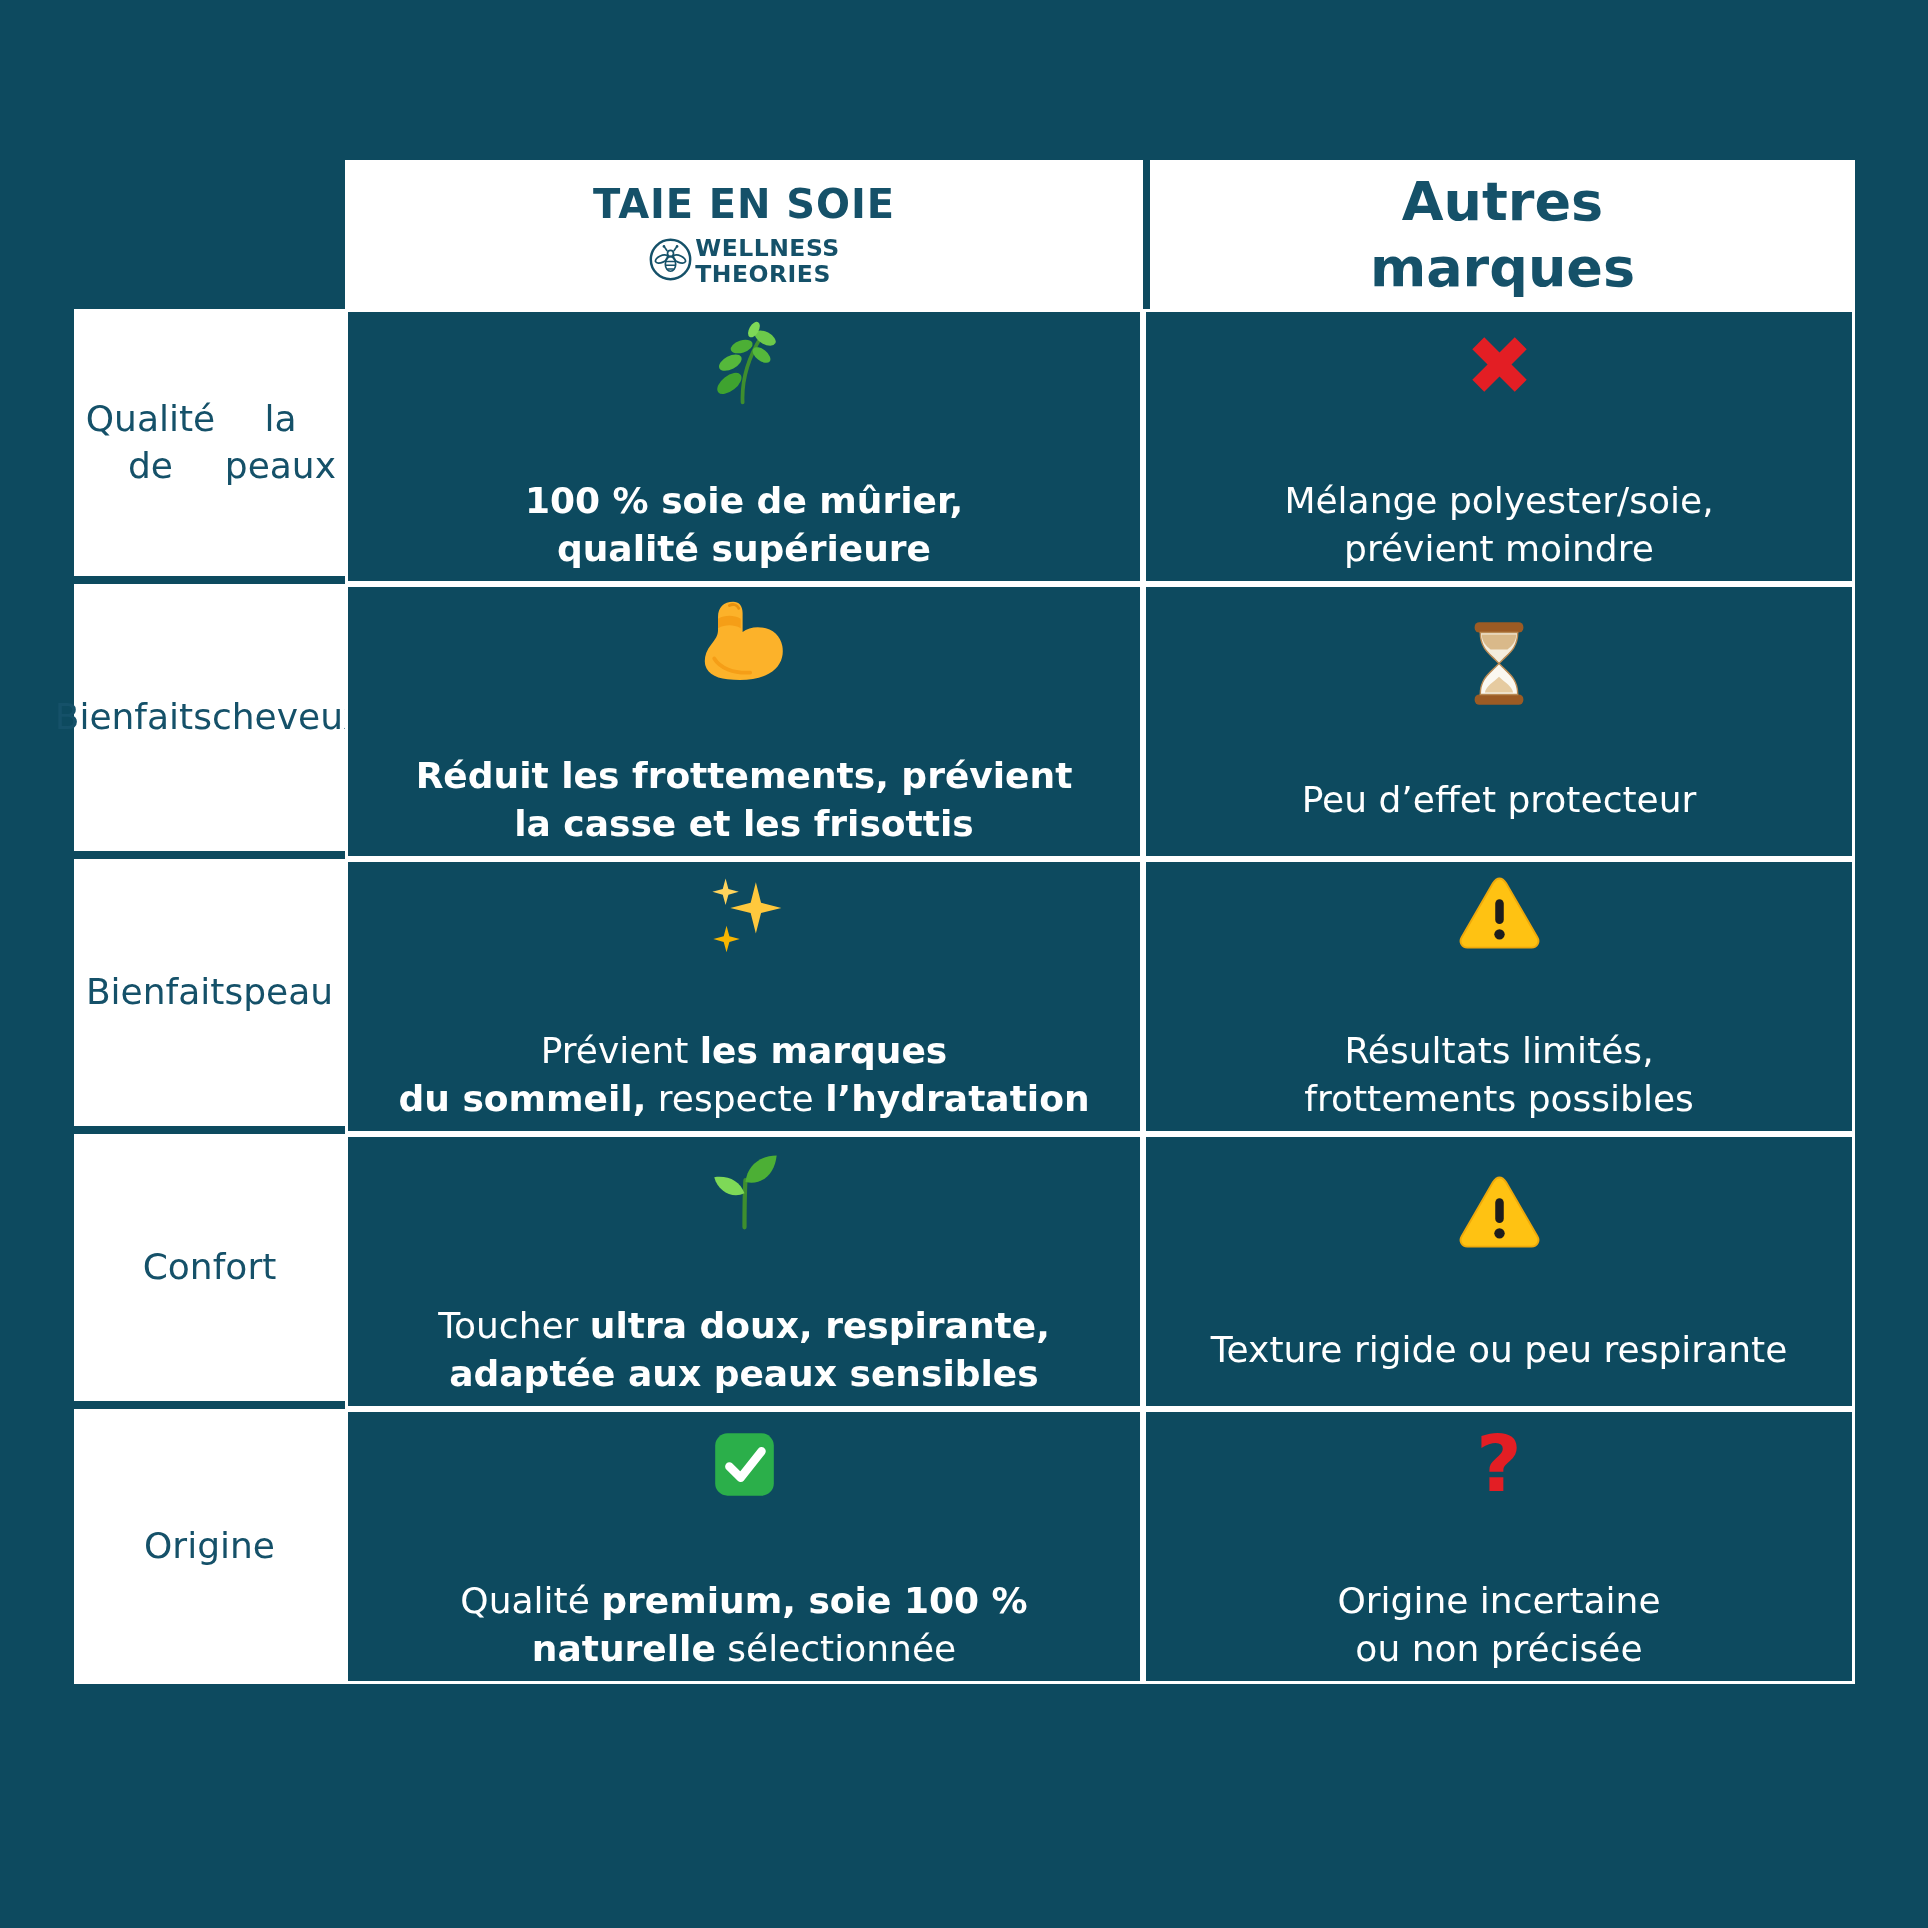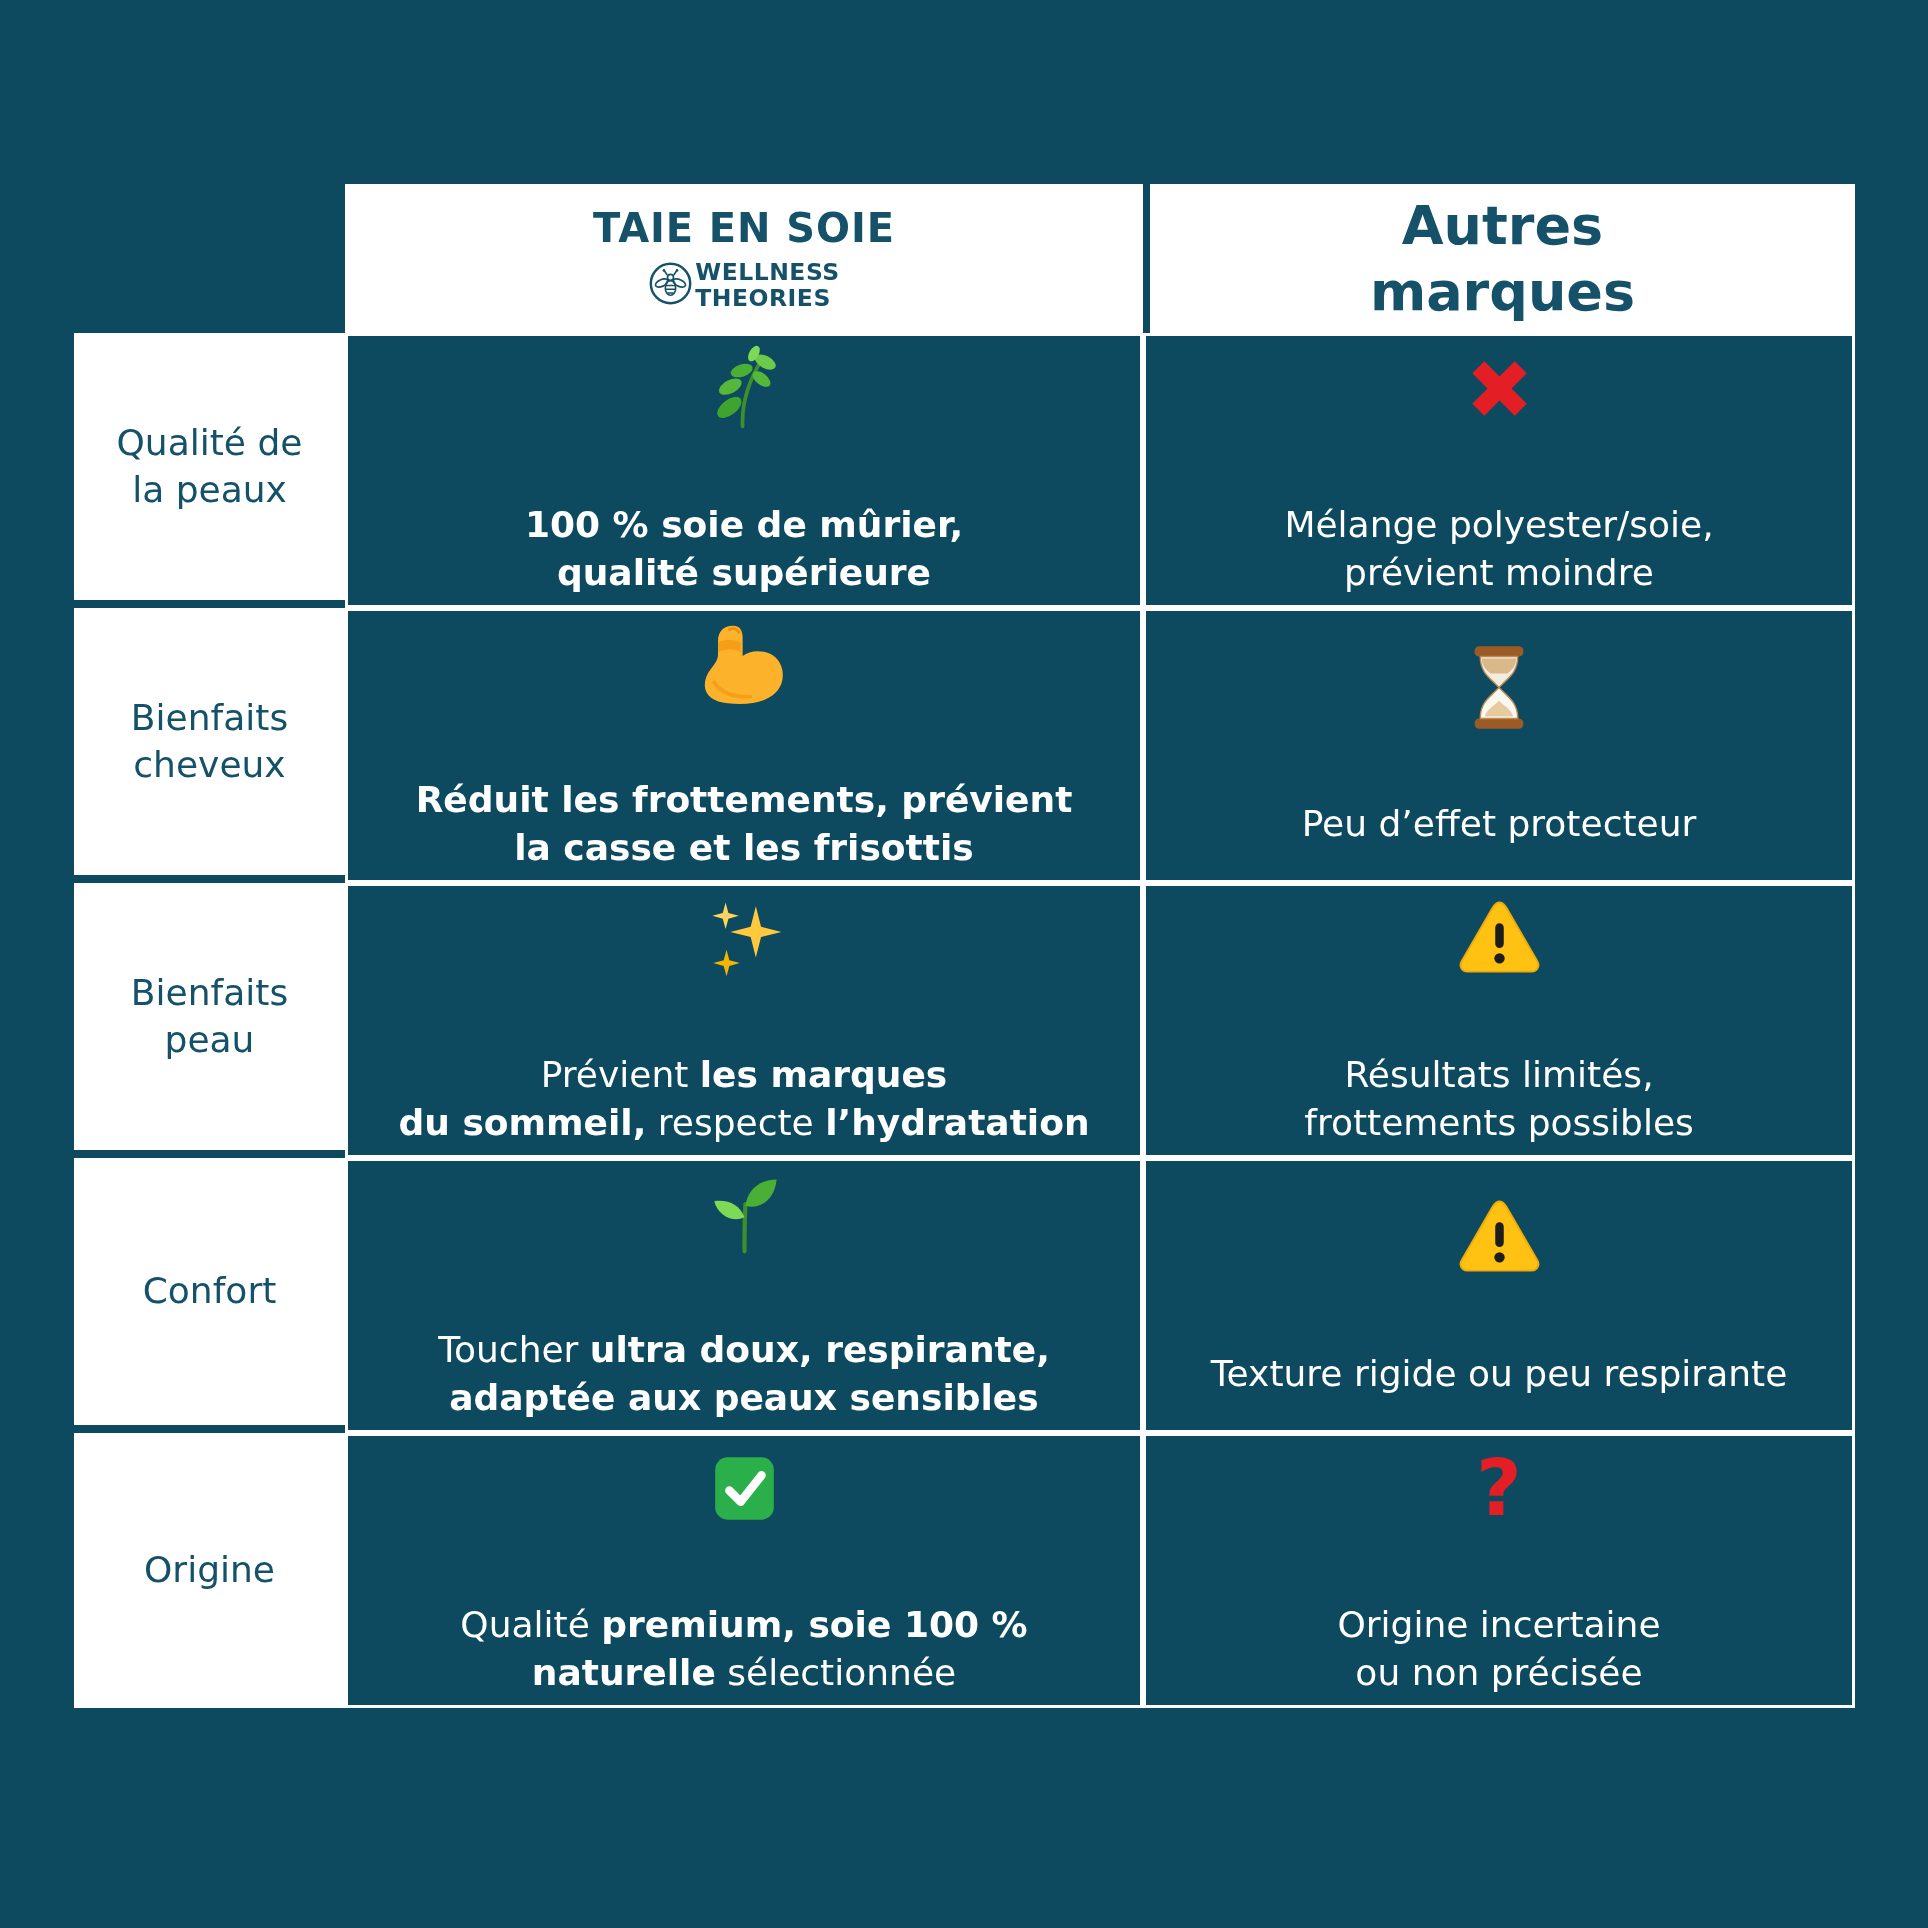--- a/index.html
+++ b/index.html
@@ -8,40 +8,40 @@
     --red:#E31E24;
   }
   html,body{margin:0;padding:0;}
   body{
     width:1928px;height:1928px;position:relative;
     background:var(--bg);
     font-family:"DejaVu Sans","Liberation Sans",sans-serif;
     overflow:hidden;
   }
   .table{
-    position:absolute;left:74px;top:184px;
+    position:absolute;left:74px;top:160px;
     display:grid;
     grid-template-columns:271px 798px 712px;
     grid-template-rows:149px repeat(5,275px);
   }
   .corner{background:transparent;}
   .hcell{
     background:#ffffff;color:var(--ink);
     display:flex;flex-direction:column;align-items:center;justify-content:center;
     text-align:center;
   }
   .hcell.other-col{border-left:7.5px solid var(--bg);}
   .brand-title{font-size:40px;font-weight:700;letter-spacing:0.9px;}
   .logo-row{display:flex;align-items:center;gap:2px;margin-top:7.5px;}
   .brand-name{font-size:23.5px;font-weight:700;line-height:1.12;text-align:left;letter-spacing:0.5px;}
   .other-title{font-size:54px;font-weight:700;line-height:1.22;}
   .label{
     background:#ffffff;color:var(--ink);
     font-weight:700;font-size:36px;line-height:1.3;
-    display:flex;flex-direction:column;align-items:center;justify-content:center;
+    display:flex;flex-direction:row;align-items:center;justify-content:center;
     text-align:center;border-bottom:8.5px solid var(--bg);
     padding:0 5.6px;box-sizing:border-box;
   }
   .label.last{border-bottom:none;}
   .cell{
     background:var(--bg);border:3.8px solid #ffffff;color:#ffffff;
     font-size:36px;line-height:1.34;
     display:flex;flex-direction:column;align-items:center;justify-content:center;
     text-align:center;box-sizing:border-box;padding:0 9.4px;gap:47px;
   }

